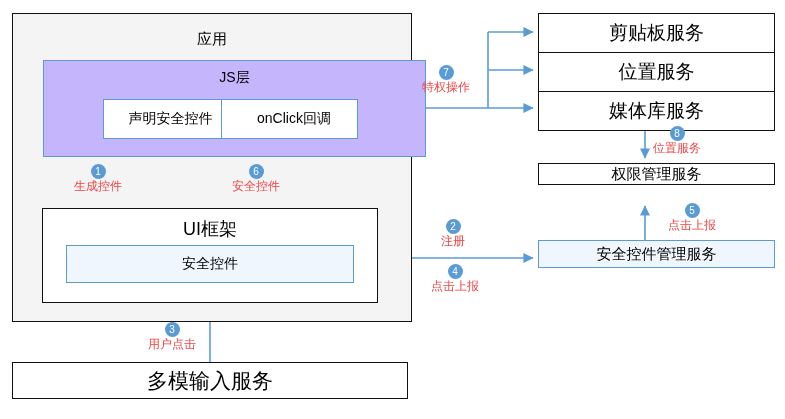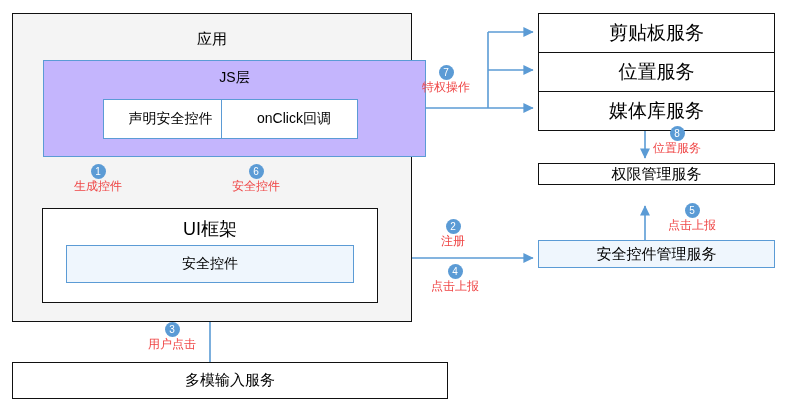--- a/index.html
+++ b/index.html
@@ -113,25 +113,25 @@
   .secure-widget {
     left: 66px;
     top: 245px;
     width: 288px;
     height: 38px;
   }
 
   .multimodal {
     left: 12px;
     top: 362px;
-    width: 436px;
+    width: 396px;
     height: 37px;
     border: 1.4px solid #111111;
     background: #ffffff;
-    font-size: 15px;
+    font-size: 21px;
   }
 
   
   .svc {
     border: 1.4px solid #111111;
     background: #ffffff;
     font-size: 19px;
     left: 538px;
     width: 237px;
   }

